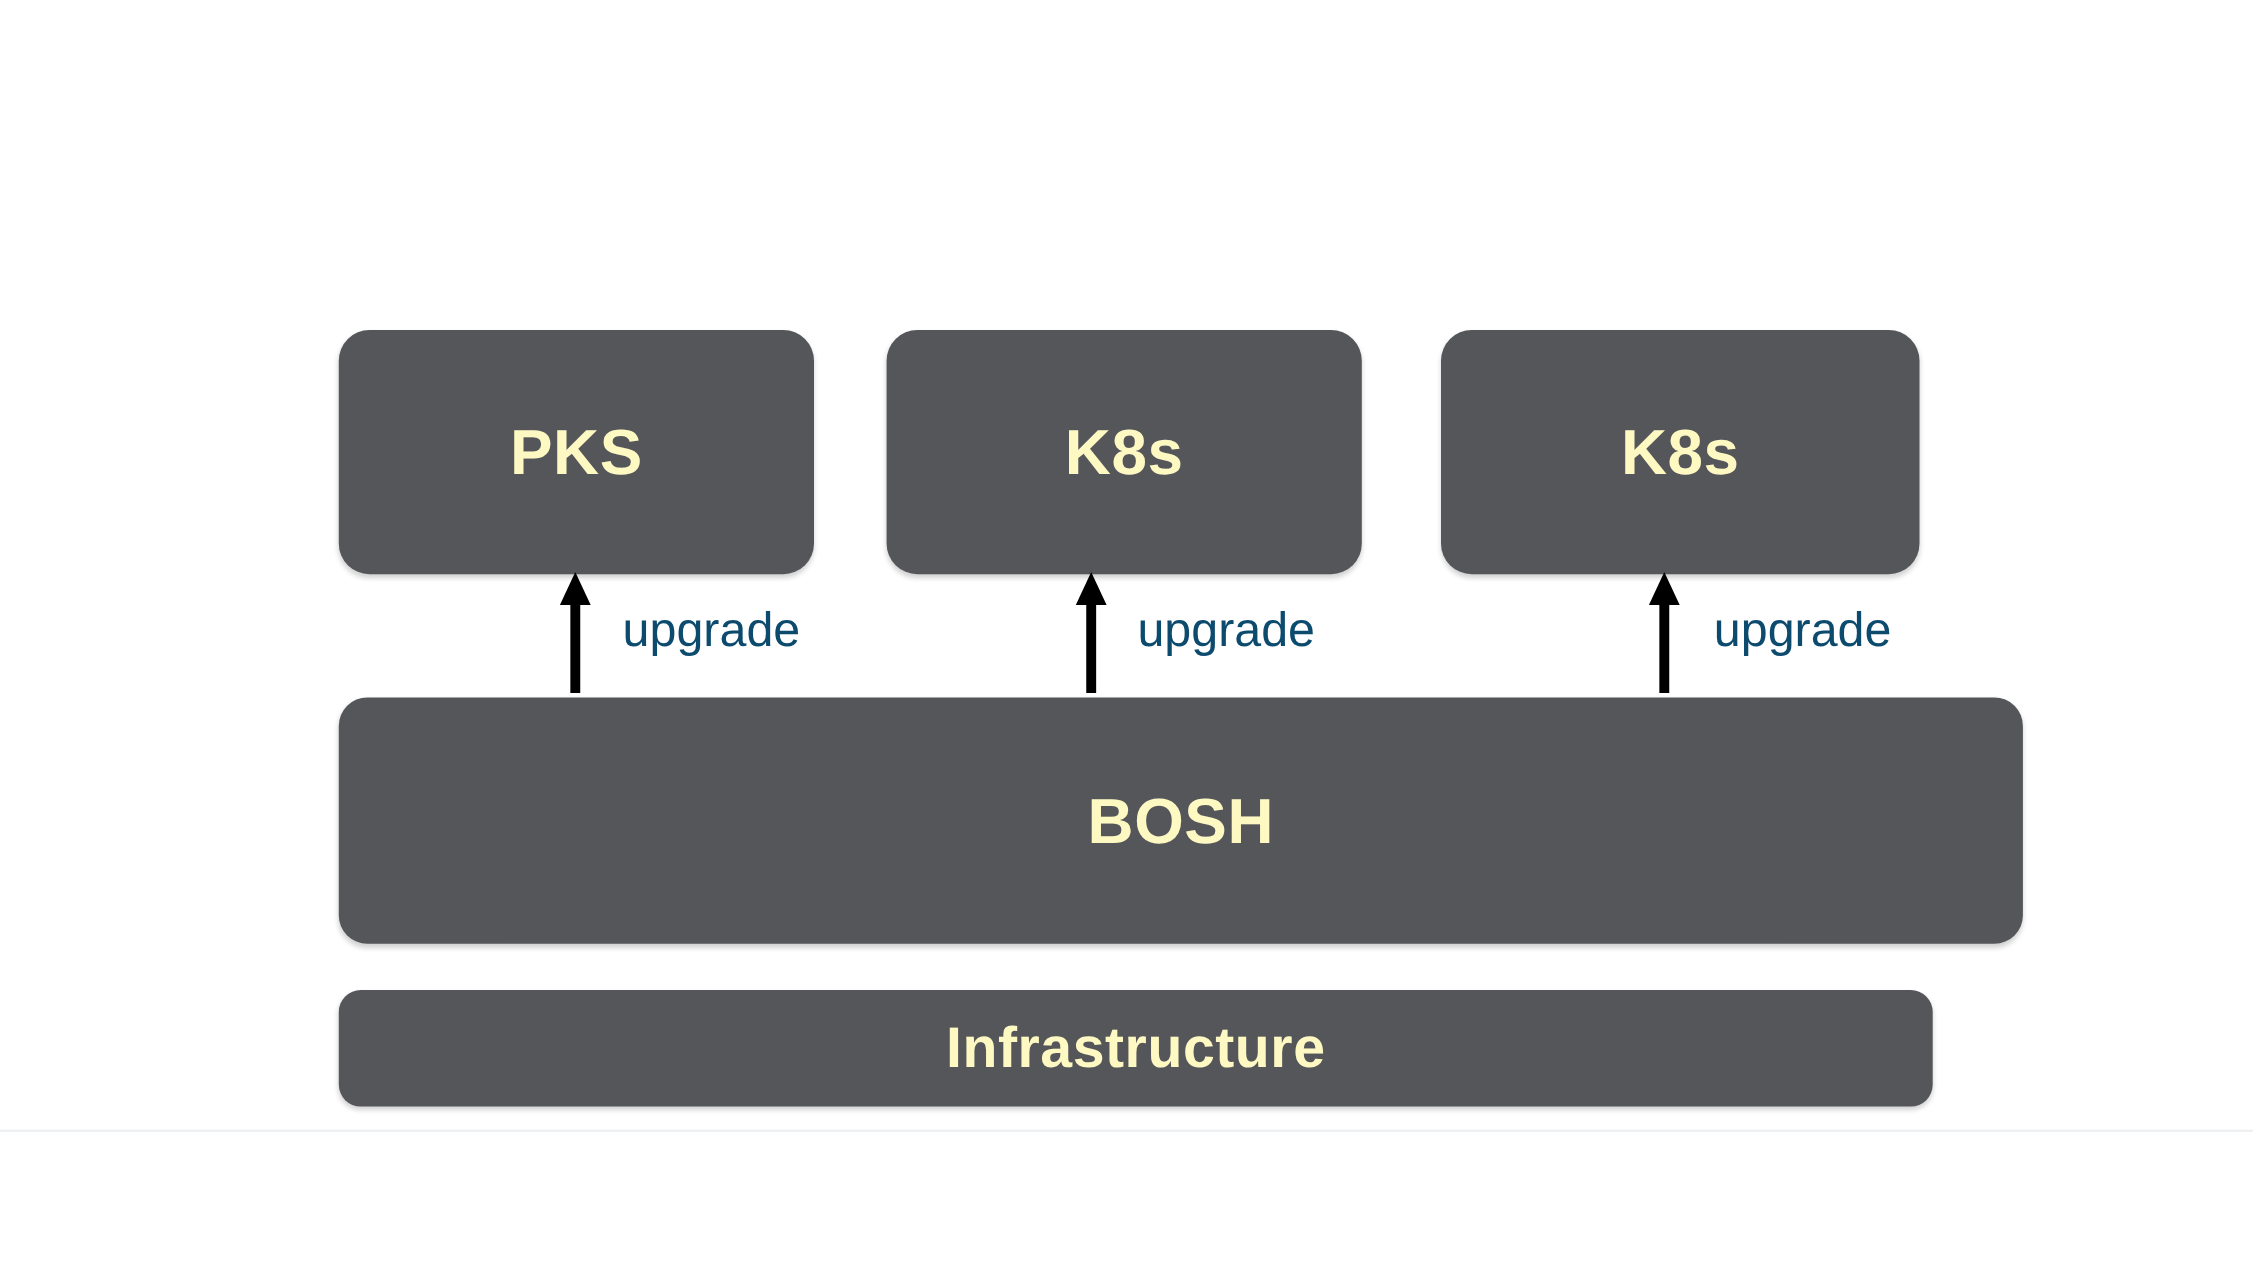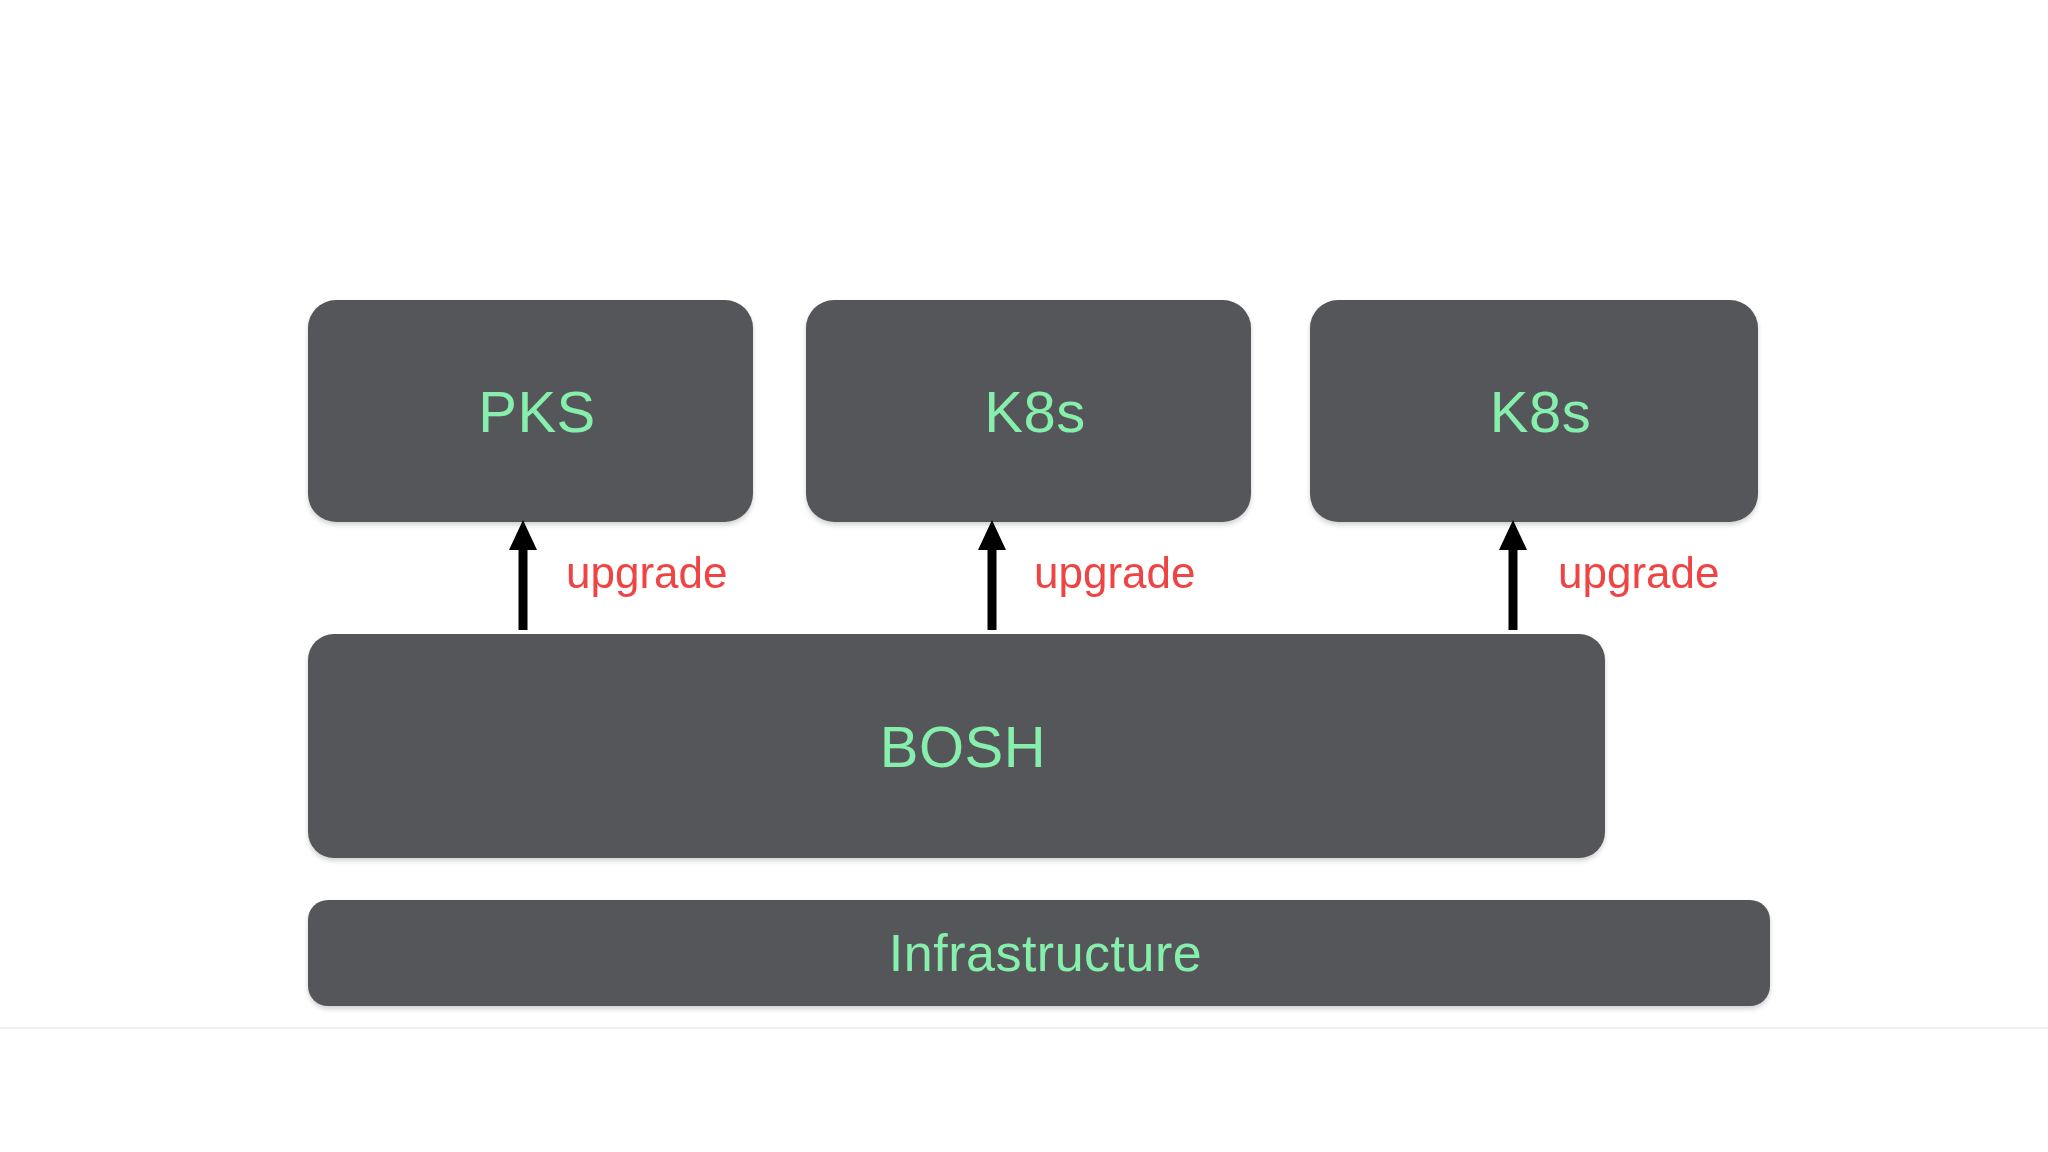--- a/index.html
+++ b/index.html
@@ -45,38 +45,37 @@
   }
 
   .node-box {
     position: absolute;
     background: #55565a;
     border-radius: 28px;
     box-shadow: 0 3px 5px rgba(0,0,0,0.18);
     display: flex;
     align-items: center;
     justify-content: center;
-    color: #86efac;
+    color: #fef9c3;
     font-size: 58px;
-    font-weight: 400;
+    font-weight: 700;
     letter-spacing: 0.5px;
-    padding-left: 13px;
   }
 
   
   .top-box { top: 300px; height: 222px; }
   .box-pks  { left: 308px;  width: 432px; }
   .box-k8s1 { left: 806px;  width: 432px; }
   .box-k8s2 { left: 1310px; width: 435px; }
 
   
   .box-bosh {
     left: 308px;
     top: 634px;
-    width: 1284px;
+    width: 1531px;
     height: 224px;
     border-radius: 26px;
     font-size: 58px;
   }
 
   
   .box-infra {
     left: 308px;
     top: 900px;
     width: 1449px;
@@ -92,21 +91,21 @@
     height: 110px;
   }
   .arrow-1 { left: 503px;  top: 520px; }
   .arrow-2 { left: 972px;  top: 520px; }
   .arrow-3 { left: 1493px; top: 520px; }
 
   
   .arrow-label {
     position: absolute;
     font-size: 44px;
-    color: #ef4444;
+    color: #0c4a6e;
     white-space: nowrap;
     top: 548px;
   }
   .label-1 { left: 566px; }
   .label-2 { left: 1034px; }
   .label-3 { left: 1558px; }
 
   
   .footer-rule {
     position: absolute;

